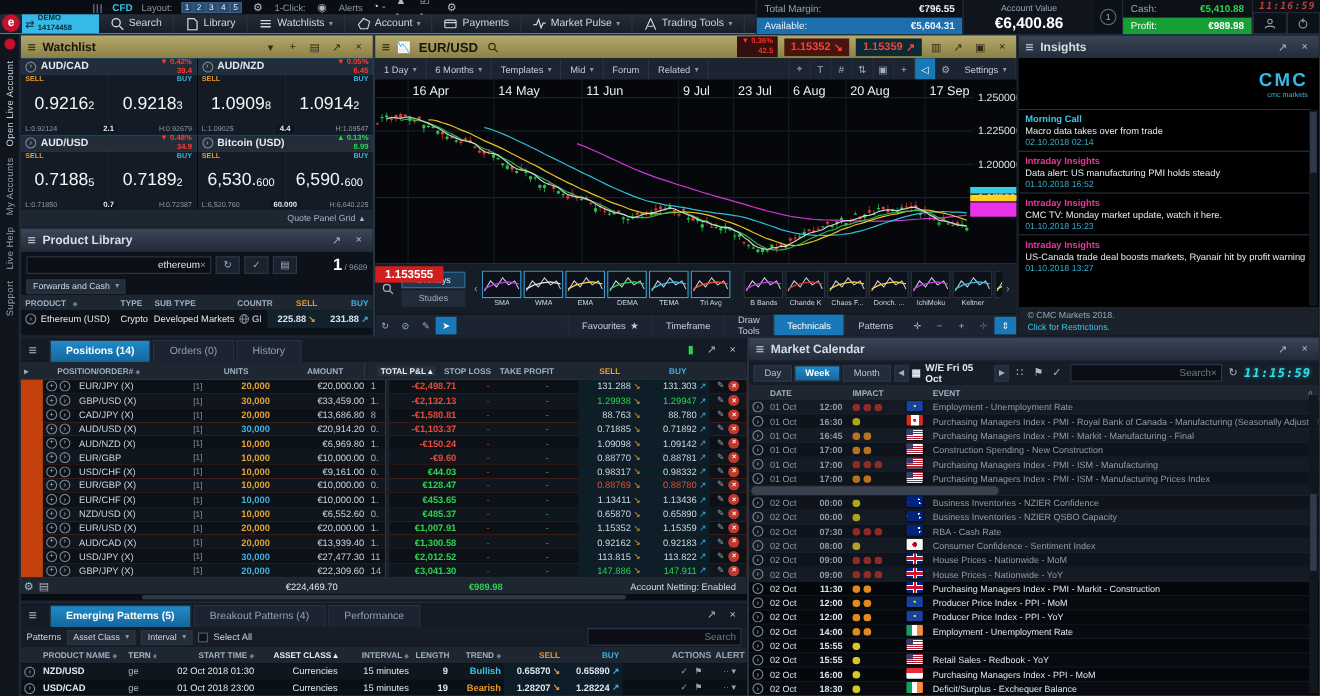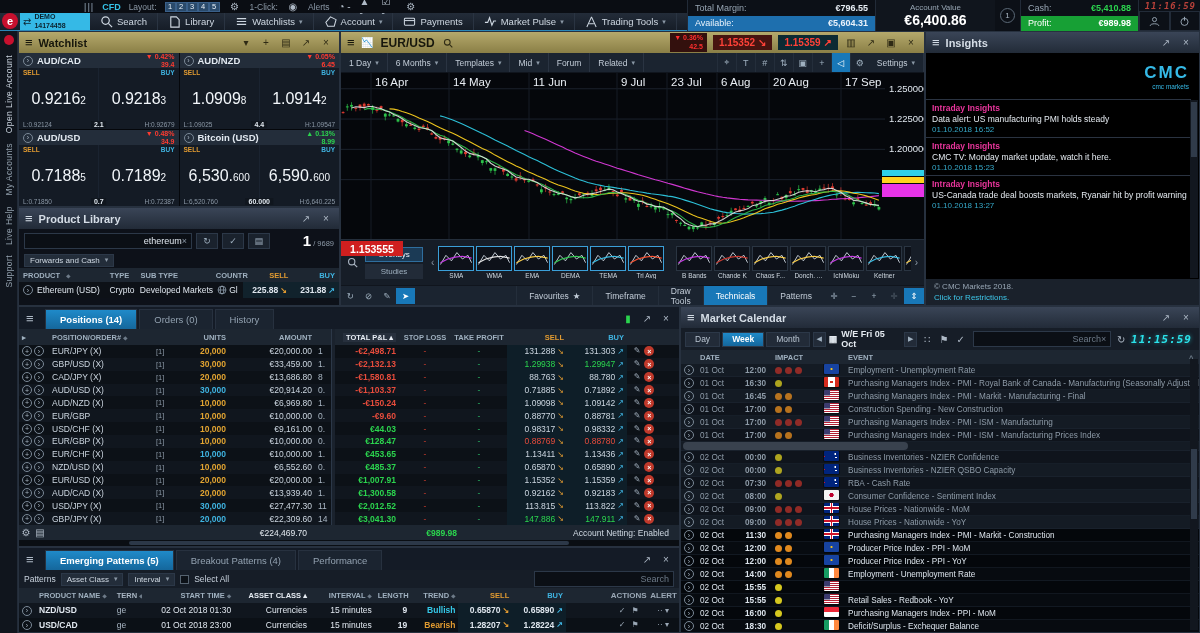--- a/index.html
+++ b/index.html
@@ -141,21 +141,21 @@
 #ins-footer .link{color:#3ec6e8;cursor:pointer;}
 
 .tabsbar{height:22px;min-height:22px;background:#141b26;display:flex;align-items:flex-end;padding-left:26px;position:relative;}
 .tabsbar .ham2{position:absolute;left:7px;top:4px;color:#aeb9c6;font-size:13px;font-weight:bold;}
 .tab{padding:0 14px;height:20px;display:flex;align-items:center;font-size:9.5px;color:#93a2b1;cursor:pointer;background:#1b2430;border:1px solid #27313f;border-bottom:none;margin-right:2px;}
 .tab.active{background:linear-gradient(#1f8ac9,#15679c);color:#fff;font-weight:bold;}
 .tabs-icons{margin-left:auto;display:flex;align-items:center;gap:5px;padding:0 6px;height:100%;}
 
 #positions{left:18px;top:306px;width:662px;height:241px;}
 .pos-head{height:16px;min-height:16px;background:#1d2631;display:flex;align-items:center;font-size:7.5px;font-weight:bold;color:#9fb0bf;}
-#pos-rows{flex:1;display:flex;flex-direction:column;overflow:hidden;background:#c2410c;}
+#pos-rows{flex:1;display:flex;flex-direction:column;overflow:hidden;background:#c2410c;padding-left:20px;}
 .pos-row{flex:1;display:flex;align-items:center;font-size:8.5px;color:#ccd6e0;}
 .pos-row:nth-child(odd){background:#0c1117;}
 .pos-row:nth-child(even){background:#10161e;}
 .pc{padding:0 3px;white-space:nowrap;overflow:hidden;}
 .pc-exp{width:30px;display:flex;gap:2px;}
 .pc-name{width:104px;}
 .pc-ref{width:24px;color:#8b98a6;font-size:7.5px;}
 .pc-units{width:52px;text-align:right;font-weight:bold;}
 .pc-amt{width:86px;text-align:right;}
 .pc-clip{width:16px;color:#aab7c4;}
@@ -488,20 +488,24 @@
             </div>
             <div class="q-half">
               <span class="q-lbl buy">BUY</span>
               <span class="q-price">6,590.<span class="sub">600</span></span>
               <span class="q-low r">H:6,640.225</span>
             </div>
             <span class="q-spread">60.000</span>
           </div>
         </div>
       </div>
+    <div id="wl-footer">
+      <span>Quote Panel Grid</span>
+        <span>▴</span>
+    </div>
   </div>
 
   <div class="panel" id="library">
     <div class="titlebar">
       <span class="ham">≡</span>
       <span class="t-title">Product Library</span>
       <span class="sp"></span>
       <span class="ticon">↗</span>
       <span class="ticon">×</span>
     </div>
@@ -1051,20 +1055,25 @@
       <span class="sp"></span>
       <span class="ticon">↗</span>
       <span class="ticon">×</span>
     </div>
     <div id="ins-logo">
       <span class="cmc">CMC</span>
       <span class="cmcsub">cmc markets</span>
     </div>
     <div id="ins-list">
         <div class="ins-item">
+          <div class="ins-cat call">Morning Call</div>
+          <div class="ins-text">Macro data takes over from trade</div>
+          <div class="ins-time">02.10.2018 02:14</div>
+        </div>
+        <div class="ins-item">
           <div class="ins-cat intraday">Intraday Insights</div>
           <div class="ins-text">Data alert: US manufacturing PMI holds steady</div>
           <div class="ins-time">01.10.2018 16:52</div>
         </div>
         <div class="ins-item">
           <div class="ins-cat intraday">Intraday Insights</div>
           <div class="ins-text">CMC TV: Monday market update, watch it here.</div>
           <div class="ins-time">01.10.2018 15:23</div>
         </div>
         <div class="ins-item">

